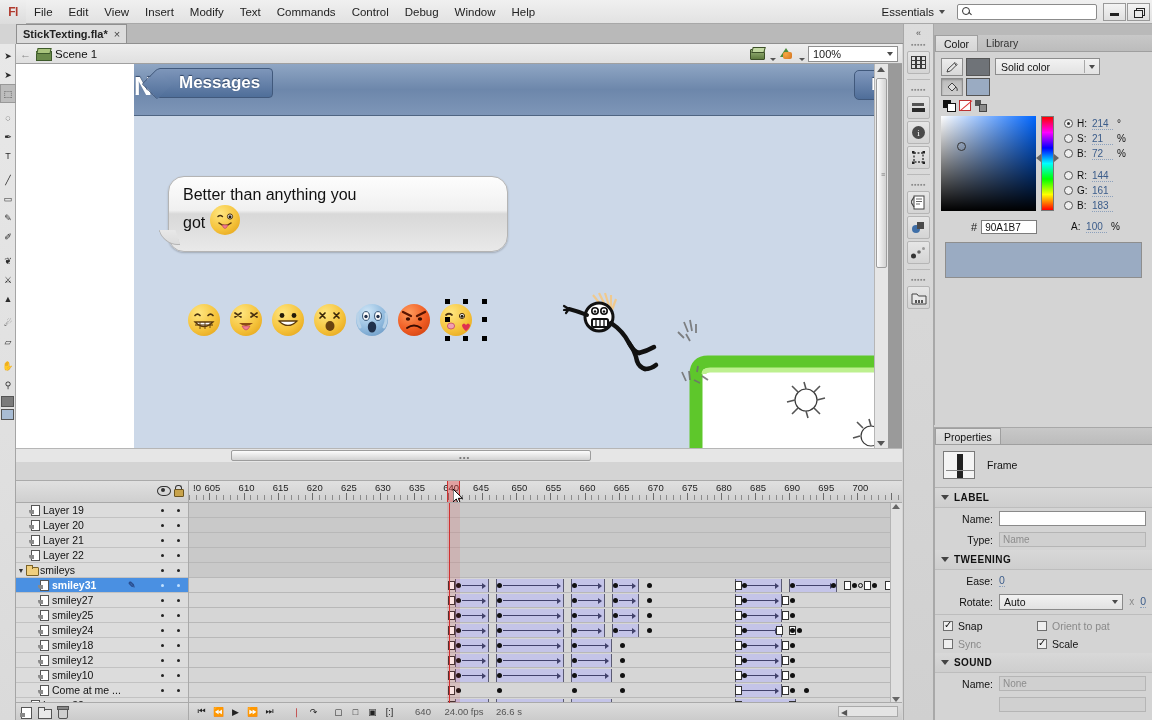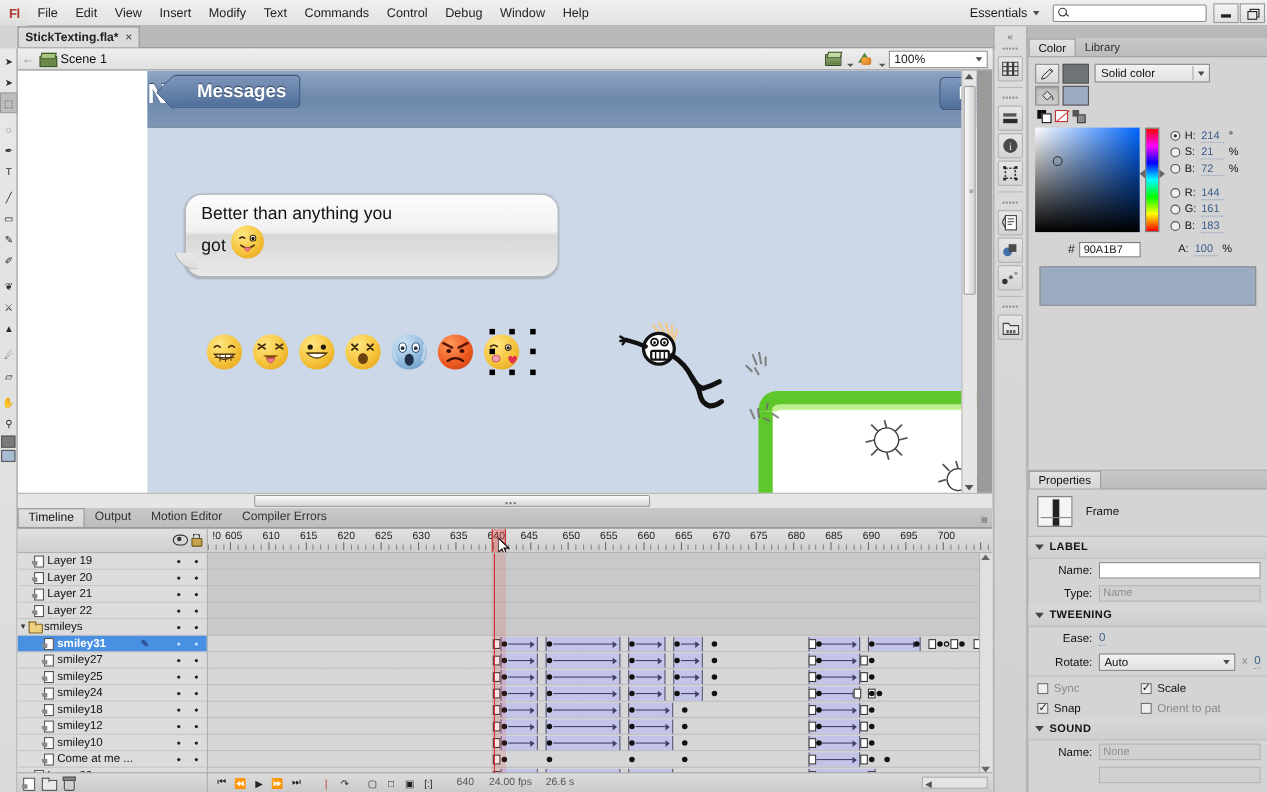--- a/index.html
+++ b/index.html
@@ -794,27 +794,20 @@
         <div class="sc-arrow" style="bottom:3px;border-top:5px solid #555"></div>
       </div>
     </div>
 
     <div class="scrollh">
       <div class="scrollh-thumb"></div>
       <div class="dots-h">•••</div>
     </div>
   </div>
 
-  <div class="tl-tabs" id="tl-tabs">
-      <div class="tl-tab active">Timeline</div>
-      <div class="tl-tab">Output</div>
-      <div class="tl-tab">Motion Editor</div>
-      <div class="tl-tab">Compiler Errors</div>
-      <div class="menu-dots">≡</div>
-    </div>
 
   <div class="tl-body">
 
     <div class="layer-head">
       <span class="lh-eye"><span class="eye-ic"></span></span>
       <span class="lh-lock"><span class="lock-ic"></span></span>
       <span class="lh-out"></span>
     </div>
 
     <div class="layer-list" id="layer-list">
@@ -1520,39 +1513,39 @@
         <span class="plabel">Rotate:</span>
         <span class="pselect">
           <span>Auto</span>
           <span class="tri-down"></span>
         </span>
         <span style="color:#8a8a8a;font-size:10px">x</span>
         <span class="pval">0</span>
       </div>
       <div class="hr-l"></div>
       <div class="cbrow">
+        <span class="cbx" style="width:78px">
+          <span class="cb on"></span>
+          <span>Snap</span>
+        </span>
+        <span class="cbx off">
+          <span class="cb"></span>
+          <span>Orient to pat</span>
+        </span>
+      </div>
+      <div class="cbrow">
         <span class="cbx off" style="width:78px">
           <span class="cb"></span>
           <span>Sync</span>
         </span>
         <span class="cbx">
           <span class="cb on"></span>
           <span>Scale</span>
         </span>
       </div>
-      <div class="cbrow">
-        <span class="cbx" style="width:78px">
-          <span class="cb on"></span>
-          <span>Snap</span>
-        </span>
-        <span class="cbx off">
-          <span class="cb"></span>
-          <span>Orient to pat</span>
-        </span>
-      </div>
 
       <div class="sect-head">
         <span class="tri-r"></span>
         <span>SOUND</span>
       </div>
       <div class="prow">
         <span class="plabel">Name:</span>
         <span class="pinput disabled">None</span>
       </div>
       <div class="prow">

